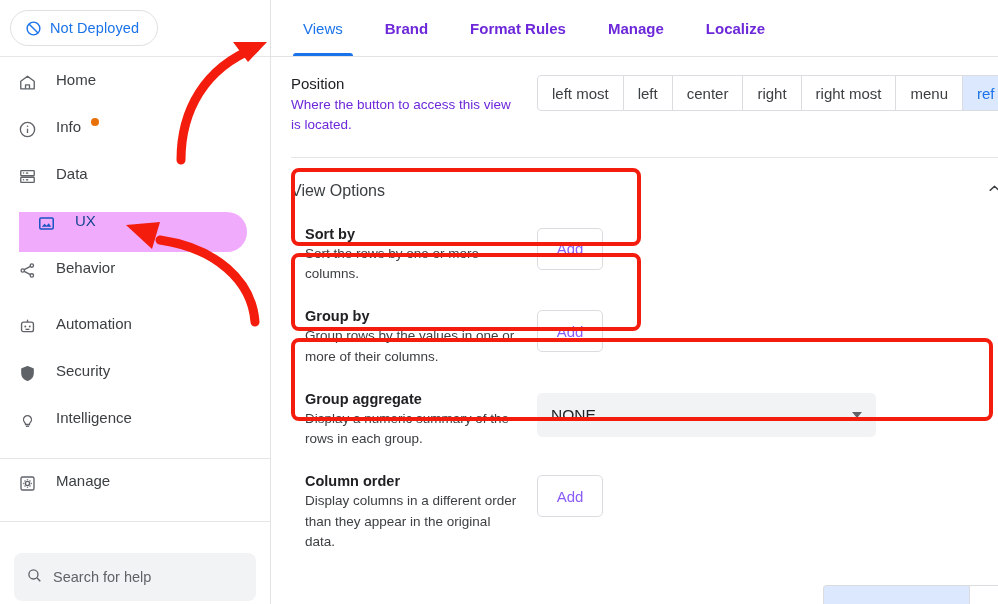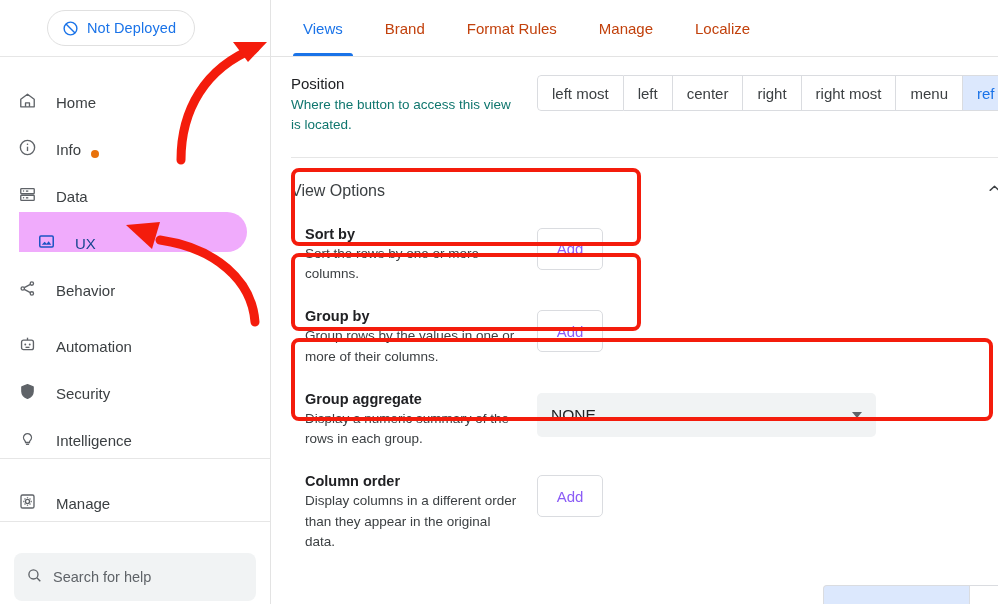--- a/index.html
+++ b/index.html
@@ -13,36 +13,36 @@
 
   
   .sidebar {
     width: 271px; height: 604px;
     background: #ffffff;
     border-right: 1px solid #e3e3e3;
     position: relative;
     flex: none;
     display: flex; flex-direction: column;
   }
-  .deploy-row { height: 56px; display: flex; align-items: center; padding-left: 10px; margin-left: 37px; }
+  .deploy-row { height: 56px; display: flex; align-items: center; padding-left: 10px; }
   .deploy-badge {
     display: inline-flex; align-items: center; gap: 8px;
     height: 36px; padding: 0 18px 0 14px;
     border: 1px solid #e0e0e0; border-radius: 18px;
     background: #fff;
     color: #1a73e8; font-size: 14.5px; font-weight: 500;
     letter-spacing: .1px;
   }
   .deploy-badge .ic { display:flex; }
   .sidebar-divider { height: 1px; background: #e6e6e6; width: 100%; }
 
   .nav { padding-top: 14px; }
   .nav-item {
     position: relative;
-    display: flex; align-items: flex-end;
+    display: flex; align-items: flex-start;
     height: 40px; margin-bottom: 7px;
     padding-left: 16px;
     color: #3c4043; font-size: 15px;
     border-top-right-radius: 20px; border-bottom-right-radius: 20px;
     cursor: pointer;
   }
   .nav-item .nav-ic {
     width: 22px; height: 22px; flex: none;
     display: flex; align-items: center; justify-content: center;
     margin-right: 18px;
@@ -69,38 +69,39 @@
   .main { flex: 1; position: relative; display: flex; flex-direction: column; height: 604px; }
   .tabs {
     height: 57px; display: flex; align-items: flex-end;
     padding-left: 12px; border-bottom: 1px solid #e3e3e3;
     flex: none;
   }
   .tab {
     position: relative; height: 100%;
     display: flex; align-items: center; justify-content: center;
     padding: 0 20px 0 20px; margin-right: 2px;
-    font-size: 15px; color: #c2410c; cursor: pointer;
+    font-size: 15px; color: #6d28d9; cursor: pointer;
     white-space: nowrap;
+    font-weight: bold;
   }
   .tab.active { color: #1a73e8; font-weight: 500; }
   .tab.active::after {
     content: ""; position: absolute; left: 10px; right: 10px; bottom: 0;
     height: 3px; background: #1a73e8; border-radius: 3px 3px 0 0;
   }
 
   .content { flex: 1; overflow: hidden; padding: 0 20px 0 20px; position: relative; }
 
   .row {
     display: flex; align-items: flex-start;
     padding: 18px 0 0 0;
   }
   .row-label { width: 246px; flex: none; padding-right: 20px; }
   .row-label .lb-title { font-size: 15px; color: #202124; font-weight: 500; margin-bottom: 3px; }
-  .row-label .lb-desc { font-size: 13.5px; color: #0f766e; line-height: 1.48; }
+  .row-label .lb-desc { font-size: 13.5px; color: #6d28d9; line-height: 1.48; }
   .row-control { flex: 1; }
 
   .hr { height: 1px; background: #e6e6e6; margin: 22px 0 0 0; }
 
   
   .seg { display: inline-flex; border-radius: 4px; overflow: hidden; }
   .seg .sg {
     height: 36px; padding: 16px 14px;
     display: flex; align-items: center; justify-content: center;
     border: 1px solid #dadce0; border-left: none;

